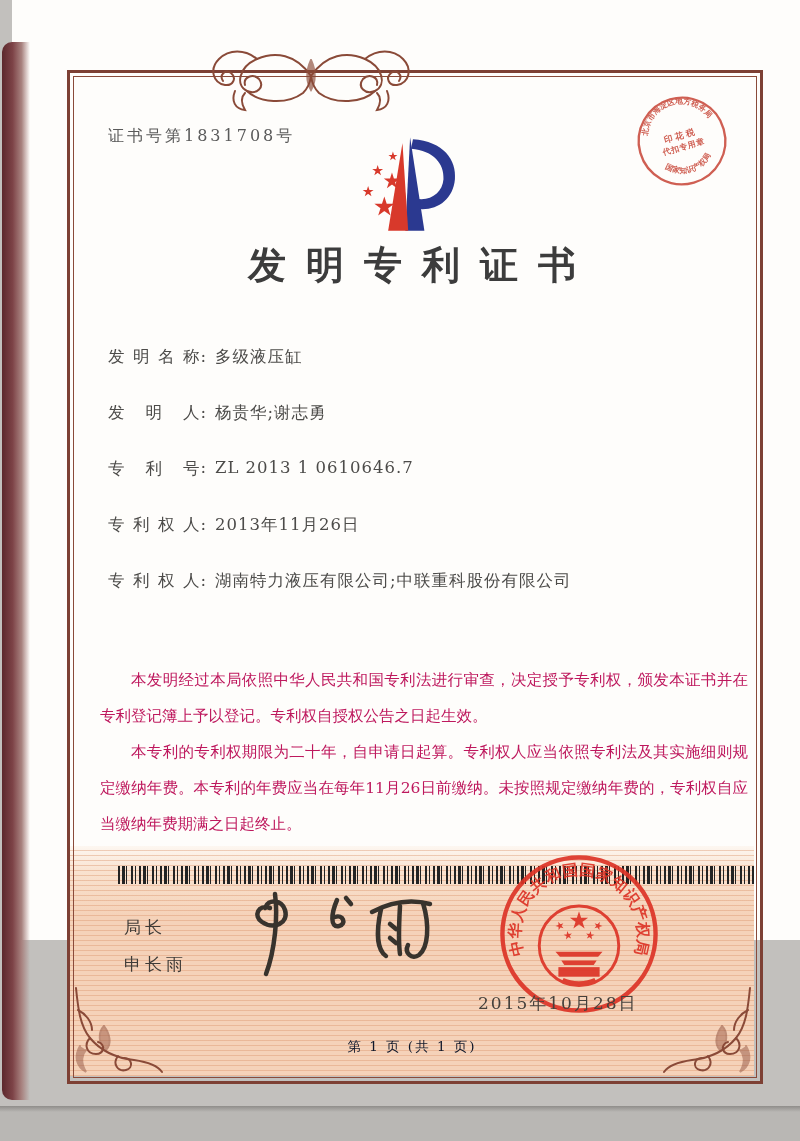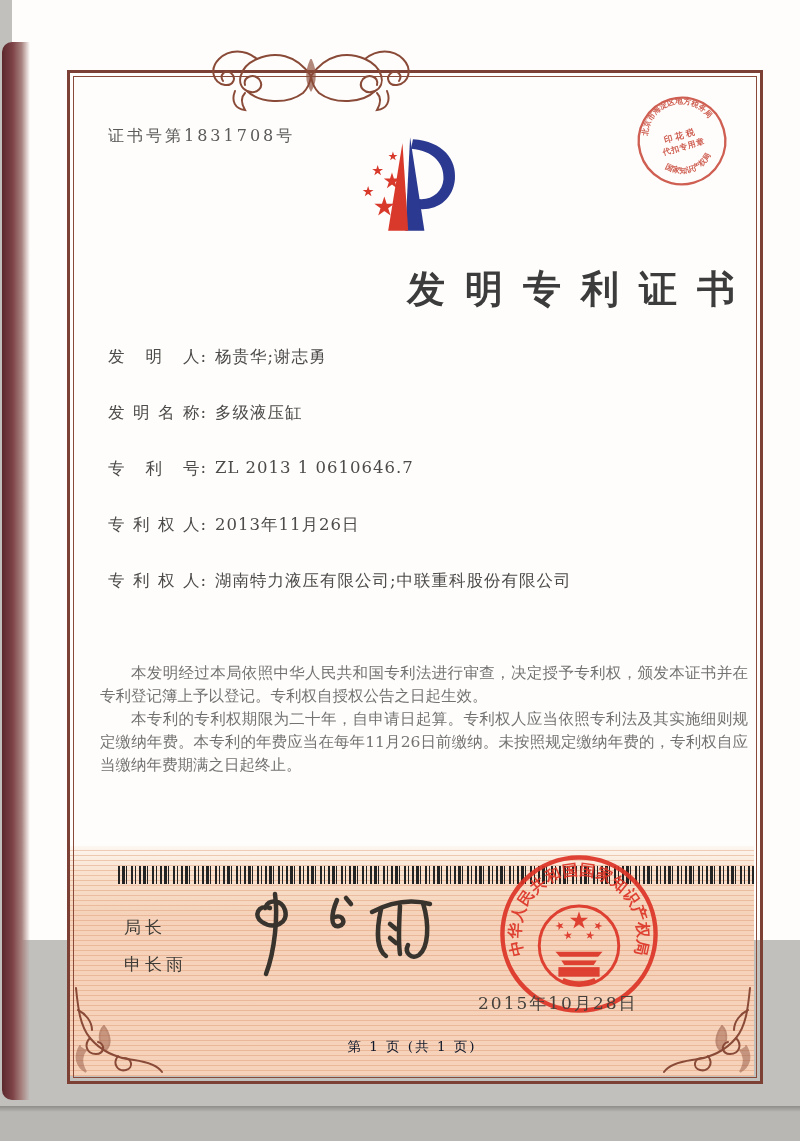--- a/index.html
+++ b/index.html
@@ -36,33 +36,33 @@
       repeating-linear-gradient(0deg,rgba(219,148,108,.42) 0 1px,rgba(0,0,0,0) 1px 5px),
       linear-gradient(180deg,#fdf7f1 0,#f9e2cf 26px,#f5d2b9 70px,#f5d2b9 100%);
   }
   .cert-number{
     position:absolute;left:96px;top:126px;z-index:3;
     font-size:16px;letter-spacing:3px;color:#5a5a5a;
   }
   .logo{position:absolute;left:338px;top:133px;width:124px;height:104px;z-index:3;}
   .title{
     position:absolute;left:57px;top:240px;width:686px;z-index:3;
-    text-align:right;font-size:38px;font-weight:700;color:#3c3c3c;
-    letter-spacing:20px;padding-left:20px;box-sizing:border-box;margin-top:24px;
+    text-align:center;font-size:38px;font-weight:700;color:#3c3c3c;
+    letter-spacing:20px;padding-left:20px;box-sizing:border-box;
   }
   .fields{position:absolute;left:96px;top:346px;z-index:3;}
   .field-row{height:56px;font-size:16.5px;color:#4c4b49;letter-spacing:1px;white-space:nowrap;}
   .field-label{
     display:inline-block;width:5.6em;text-align:justify;text-align-last:justify;
     vertical-align:top;
   }
   .field-colon{margin-right:8px;}
   .paragraphs{
     position:absolute;left:88px;top:662px;width:648px;z-index:3;
-    font-size:15.5px;line-height:23px;color:#737373;text-align:justify;
+    font-size:15.5px;line-height:36px;color:#be185d;text-align:justify;
   }
   .paragraphs p{margin:0;text-indent:2em;}
   .barcode{
     position:absolute;left:106px;top:866px;width:636px;height:18px;z-index:2;
     background:repeating-linear-gradient(90deg,
       #232323 0 2px,rgba(0,0,0,0) 2px 4px,
       #232323 4px 7px,rgba(0,0,0,0) 7px 8px,
       #232323 8px 9px,rgba(0,0,0,0) 9px 13px,
       #232323 13px 15px,rgba(0,0,0,0) 15px 17px,
       #232323 17px 18px,rgba(0,0,0,0) 18px 21px);
@@ -162,24 +162,24 @@
       <textPath href="#taxBottom" startOffset="50%" text-anchor="middle">国家知识产权局</textPath>
     </text>
     <text x="75" y="71" font-size="13" fill="#c94a3c" text-anchor="middle" letter-spacing="4" font-weight="bold">印花税</text>
     <text x="75" y="88" font-size="12" fill="#c94a3c" text-anchor="middle" letter-spacing="1" font-weight="bold">代扣专用章</text>
   </svg>
 
   <div class="title">发明专利证书</div>
 
   <div class="fields">
     <div class="field-row">
+      <span class="field-label">发明名称</span><span class="field-colon">:</span><span>多级液压缸</span>
+    </div>
+    <div class="field-row">
       <span class="field-label">发明人</span><span class="field-colon">:</span><span>杨贵华;谢志勇</span>
-    </div>
-    <div class="field-row">
-      <span class="field-label">发明名称</span><span class="field-colon">:</span><span>多级液压缸</span>
     </div>
     <div class="field-row">
       <span class="field-label">专利号</span><span class="field-colon">:</span><span>ZL 2013 1 0610646.7</span>
     </div>
     <div class="field-row">
       <span class="field-label">专利权人</span><span class="field-colon">:</span><span>2013年11月26日</span>
     </div>
     <div class="field-row">
       <span class="field-label">专利权人</span><span class="field-colon">:</span><span>湖南特力液压有限公司;中联重科股份有限公司</span>
     </div>

